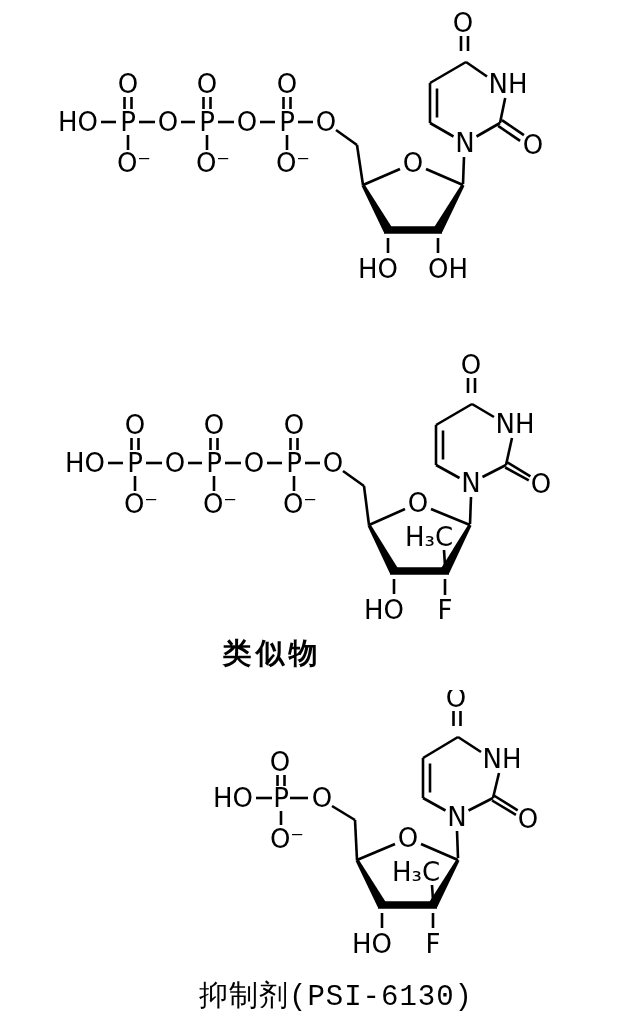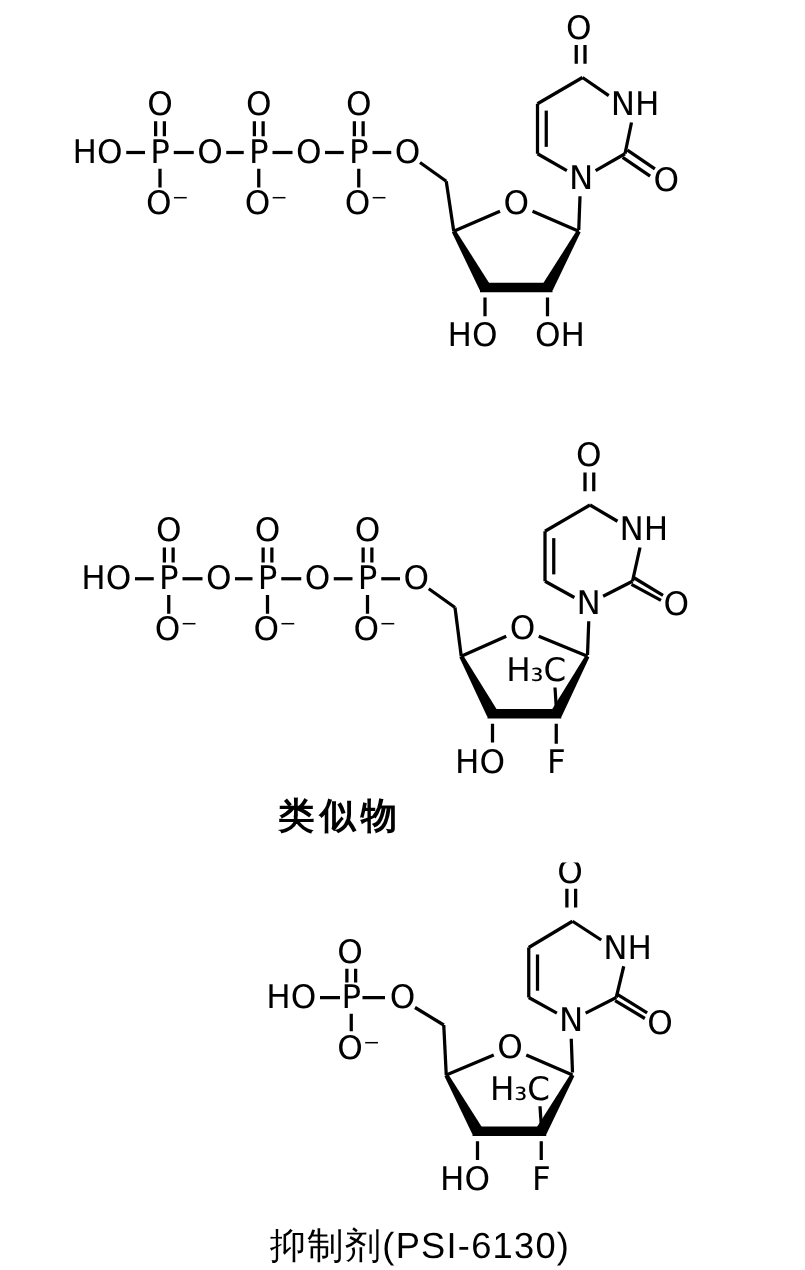--- a/index.html
+++ b/index.html
@@ -11,21 +11,21 @@
   #svg-inhibitor{top:690px;}
   .b{stroke:#000;stroke-width:2.6;fill:none;}
   .bb{stroke:#000;stroke-width:7.5;fill:none;}
   .wedge{fill:#000;stroke:none;}
   .atom{font-family:"DejaVu Sans","Liberation Sans",sans-serif;font-size:26px;fill:#000;
         text-anchor:middle;dominant-baseline:central;}
   .caption{position:absolute;transform:translateX(-50%);white-space:nowrap;color:#000;line-height:1.1;}
   .caption-bold{font-size:29px;font-weight:bold;font-family:"Liberation Sans",sans-serif;}
   .caption-analog{letter-spacing:4px;}
   .caption-serif{font-size:29px;font-weight:normal;letter-spacing:1px;
-                 font-family:Liberation Sans, sans-serif;}
+                 font-family:Liberation Mono, monospace;}
 </style>
 </head>
 <body>
 
 <div id="canvas">
 
   <svg id="svg-utp" width="644" height="345" viewBox="0 0 644 345">
     <g>
       <line class="b" x1="101" y1="122" x2="116" y2="122"></line>
       <line class="b" x1="139" y1="122" x2="155" y2="122"></line>

